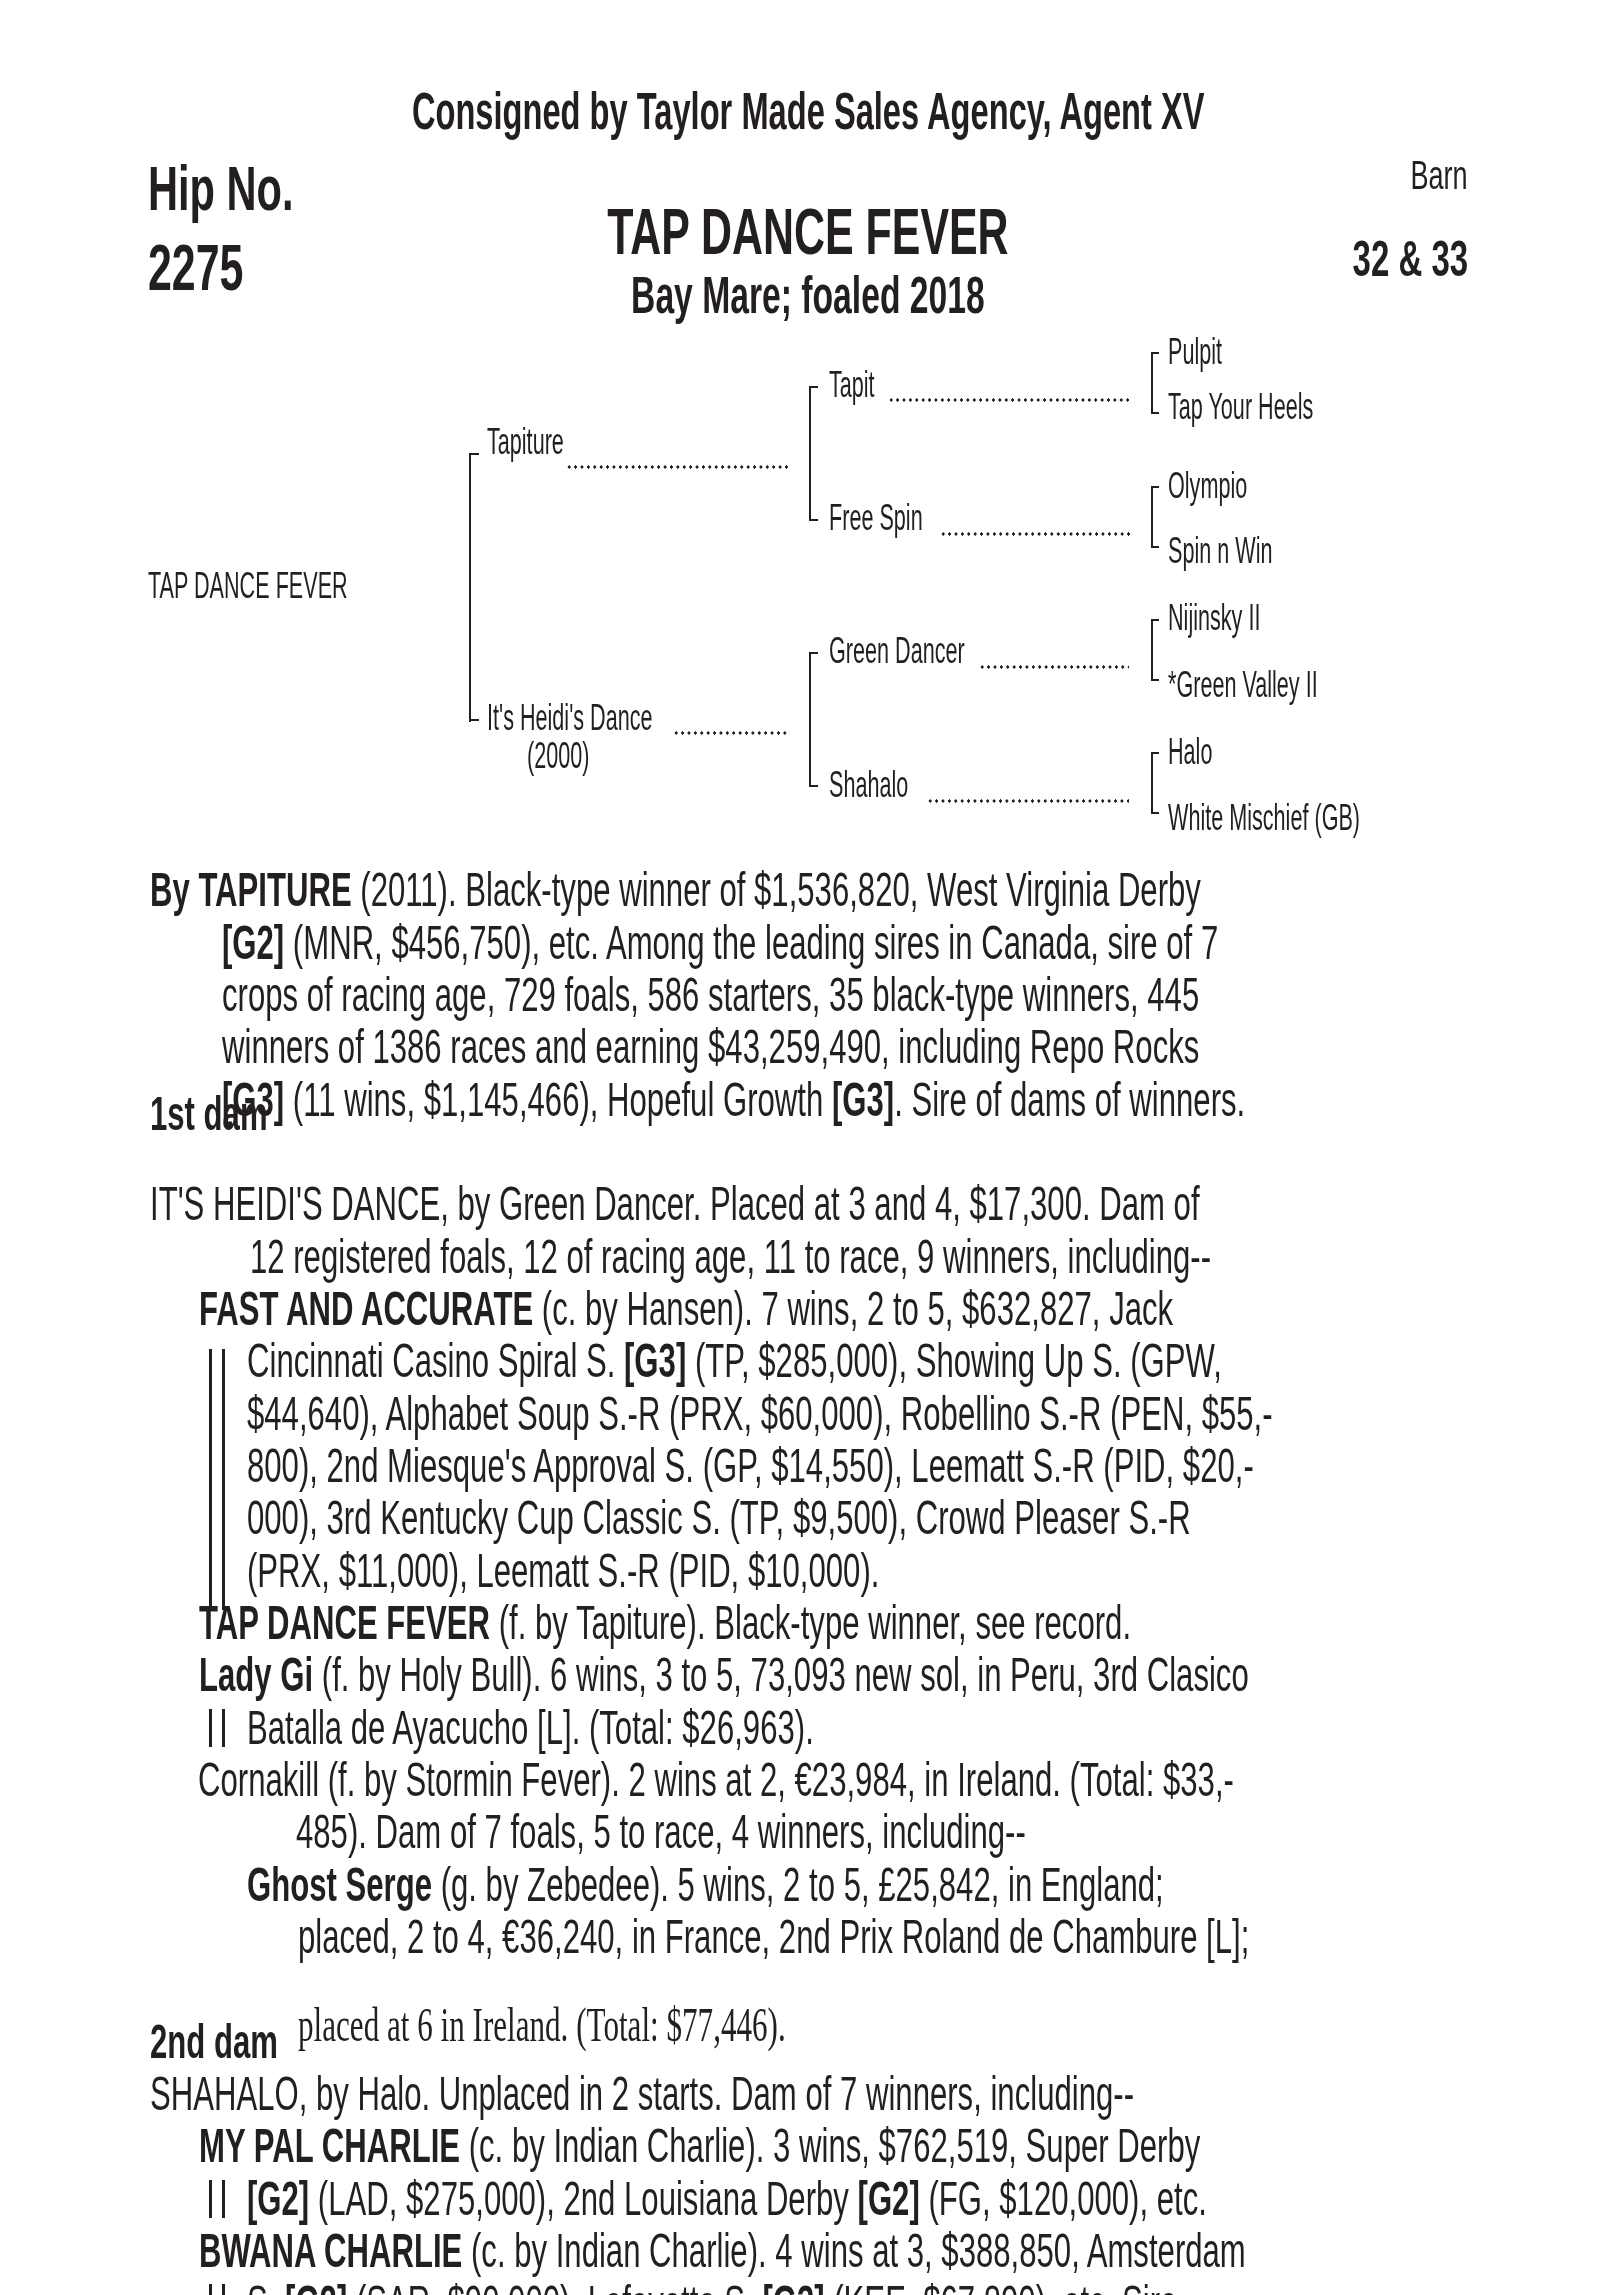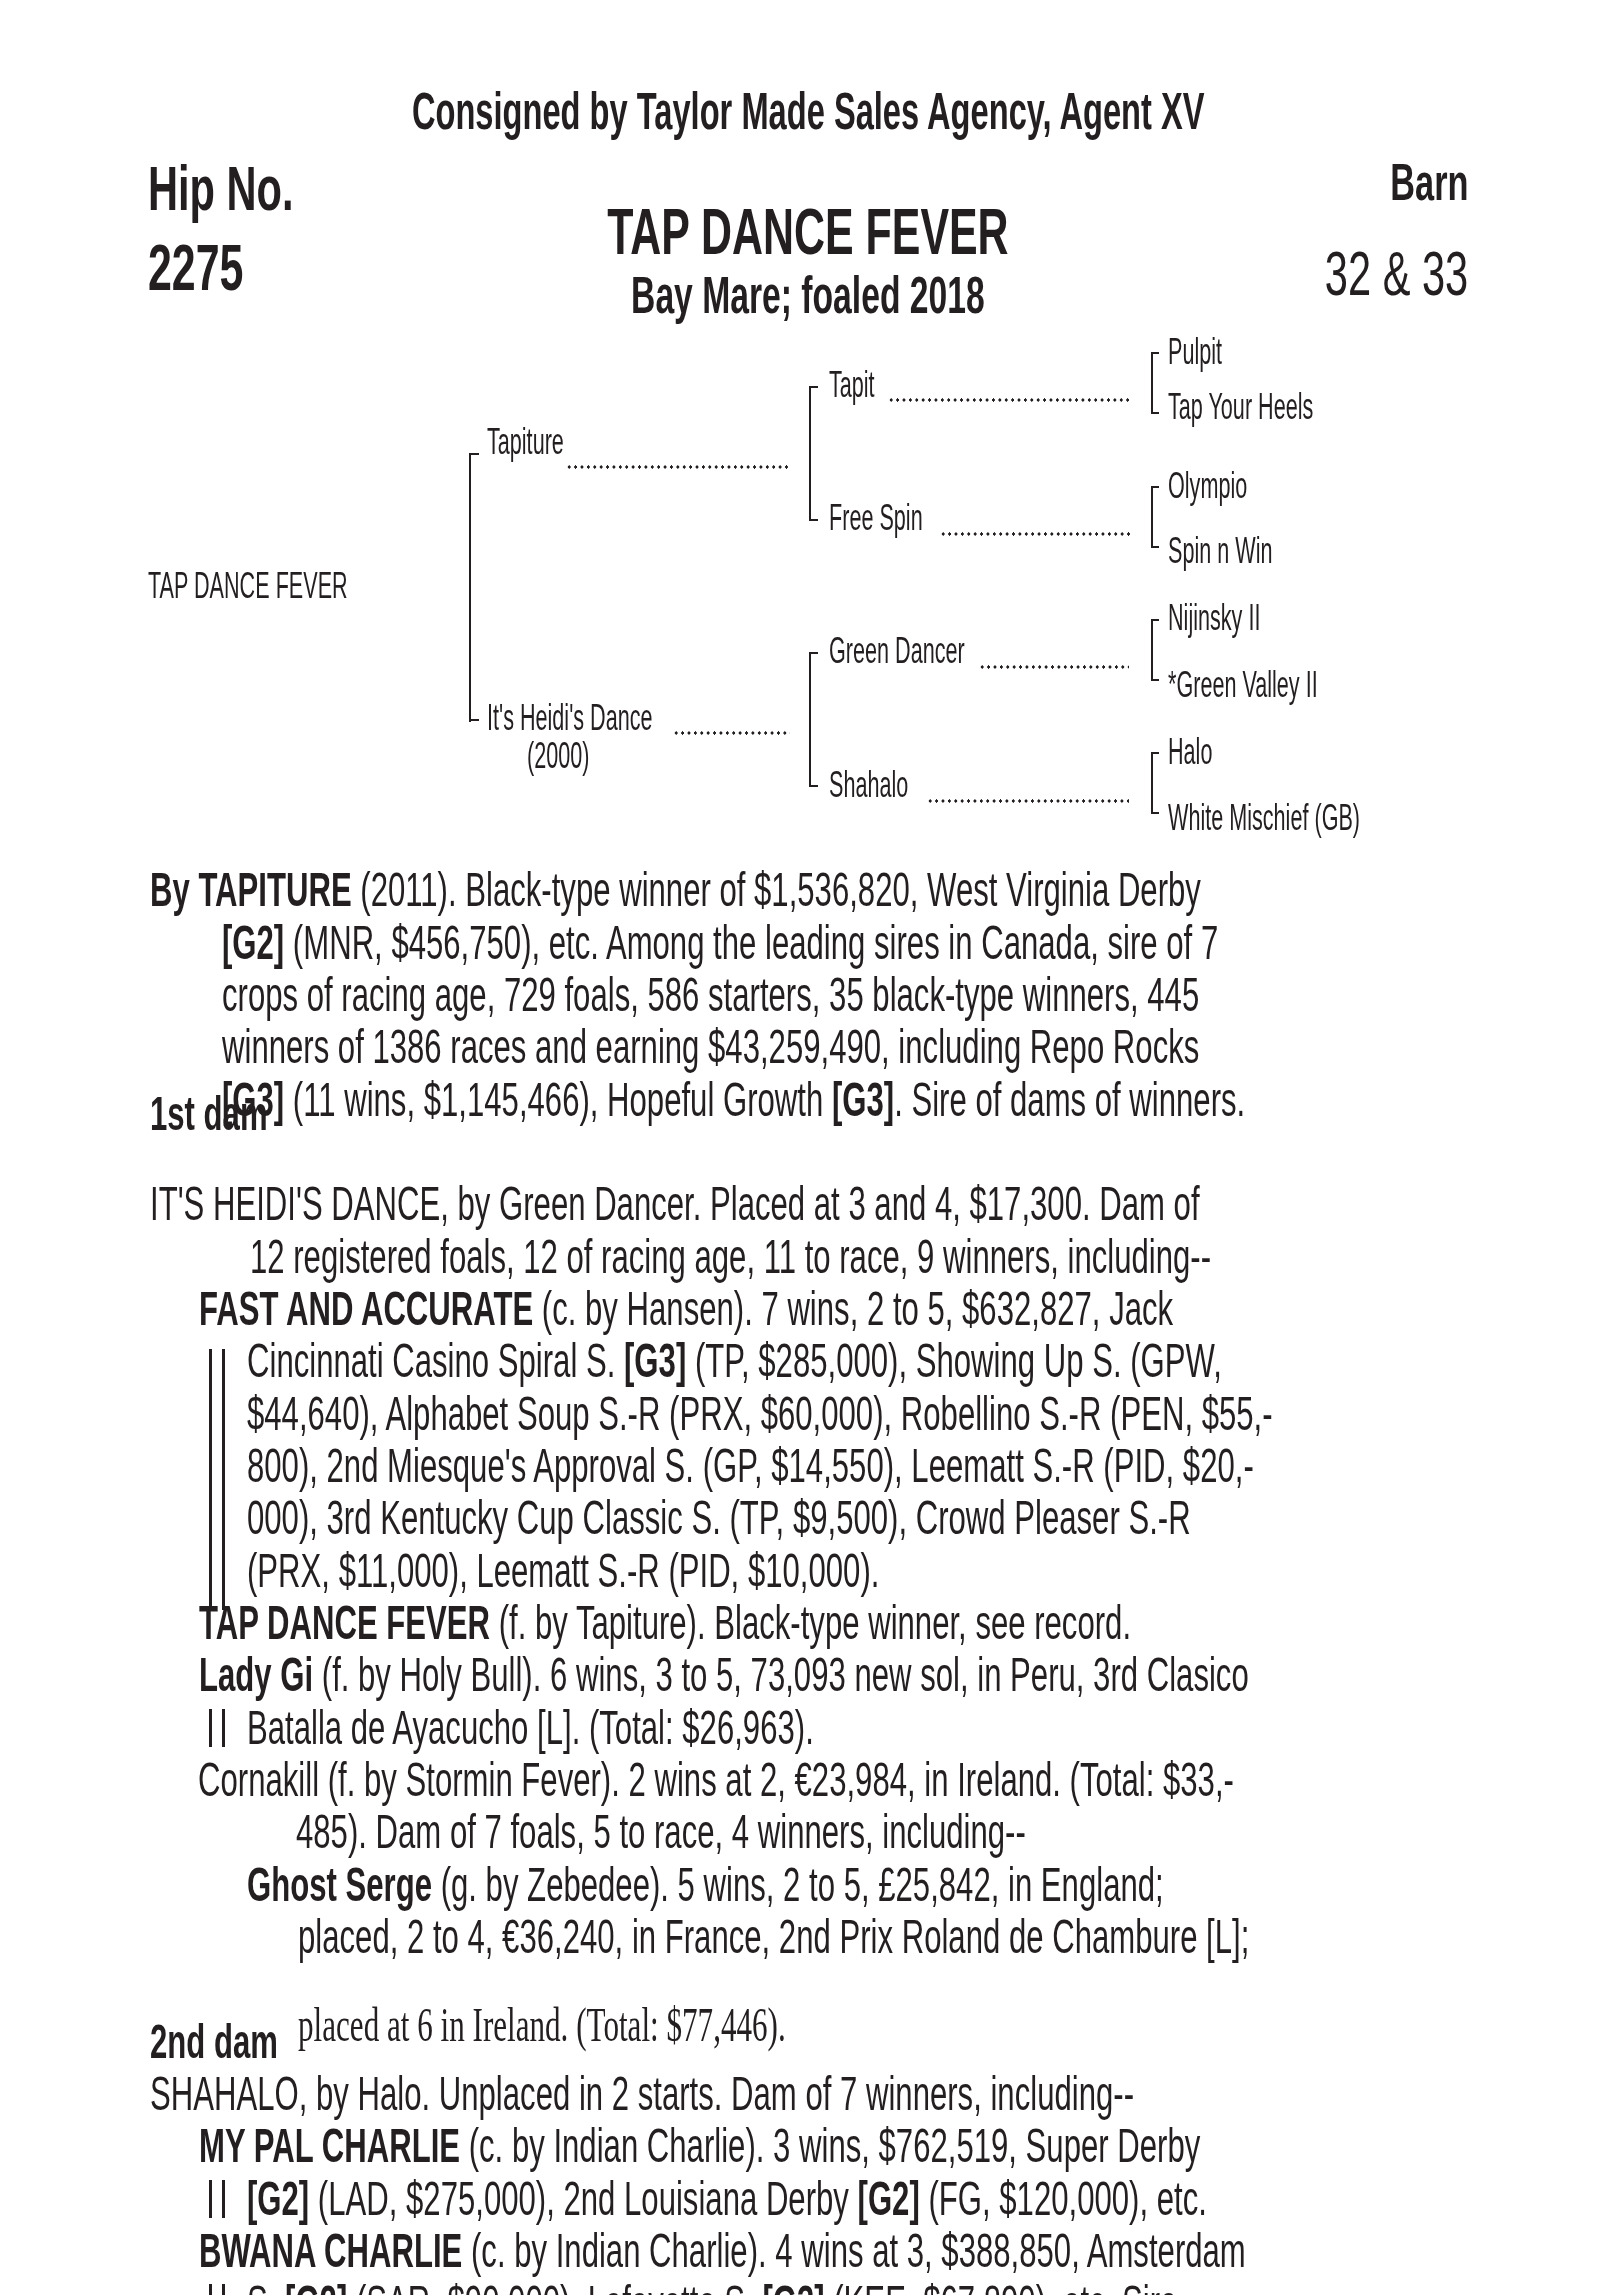--- a/index.html
+++ b/index.html
@@ -8,22 +8,22 @@
   .abs { position:absolute; white-space:nowrap; }
   
   .cond { display:inline-block; transform-origin:0 0; }
   .b { font-weight:bold; }
 
   
   #consigned { left:0; width:1616px; text-align:center; top:82px; font-size:51px; font-weight:bold; }
   #consigned .cond { transform:scaleX(0.64); transform-origin:50% 0; }
   #hip-label { left:148px; top:152px; font-size:63px; font-weight:bold; }
   #hip-value { left:148px; top:230px; font-size:65px; font-weight:bold; }
-  #barn-label { right:148px; top:152px; font-size:52px; font-weight:bold; text-align:right; }
-  #barn-value { right:148px; top:230px; font-size:63px; font-weight:normal; text-align:right;margin-top:7px; }
+  #barn-label { right:148px; top:152px; font-size:41px; font-weight:normal; text-align:right; }
+  #barn-value { right:148px; top:230px; font-size:50px; font-weight:bold; text-align:right; }
   #hip-label .cond, #hip-value .cond { transform:scaleX(0.66); }
   #barn-label .cond, #barn-value .cond { transform:scaleX(0.66); transform-origin:100% 0; }
   #title { left:0; width:1616px; text-align:center; top:194px; font-size:65px; font-weight:bold; }
   #title .cond { transform:scaleX(0.66); transform-origin:50% 0; }
   #subtitle { left:0; width:1616px; text-align:center; top:266px; font-size:51px; font-weight:bold; }
   #subtitle .cond { transform:scaleX(0.66); transform-origin:50% 0; }
 
   
   .ped { font-size:36px; }
   .ped .cond { transform:scaleX(0.6); }

